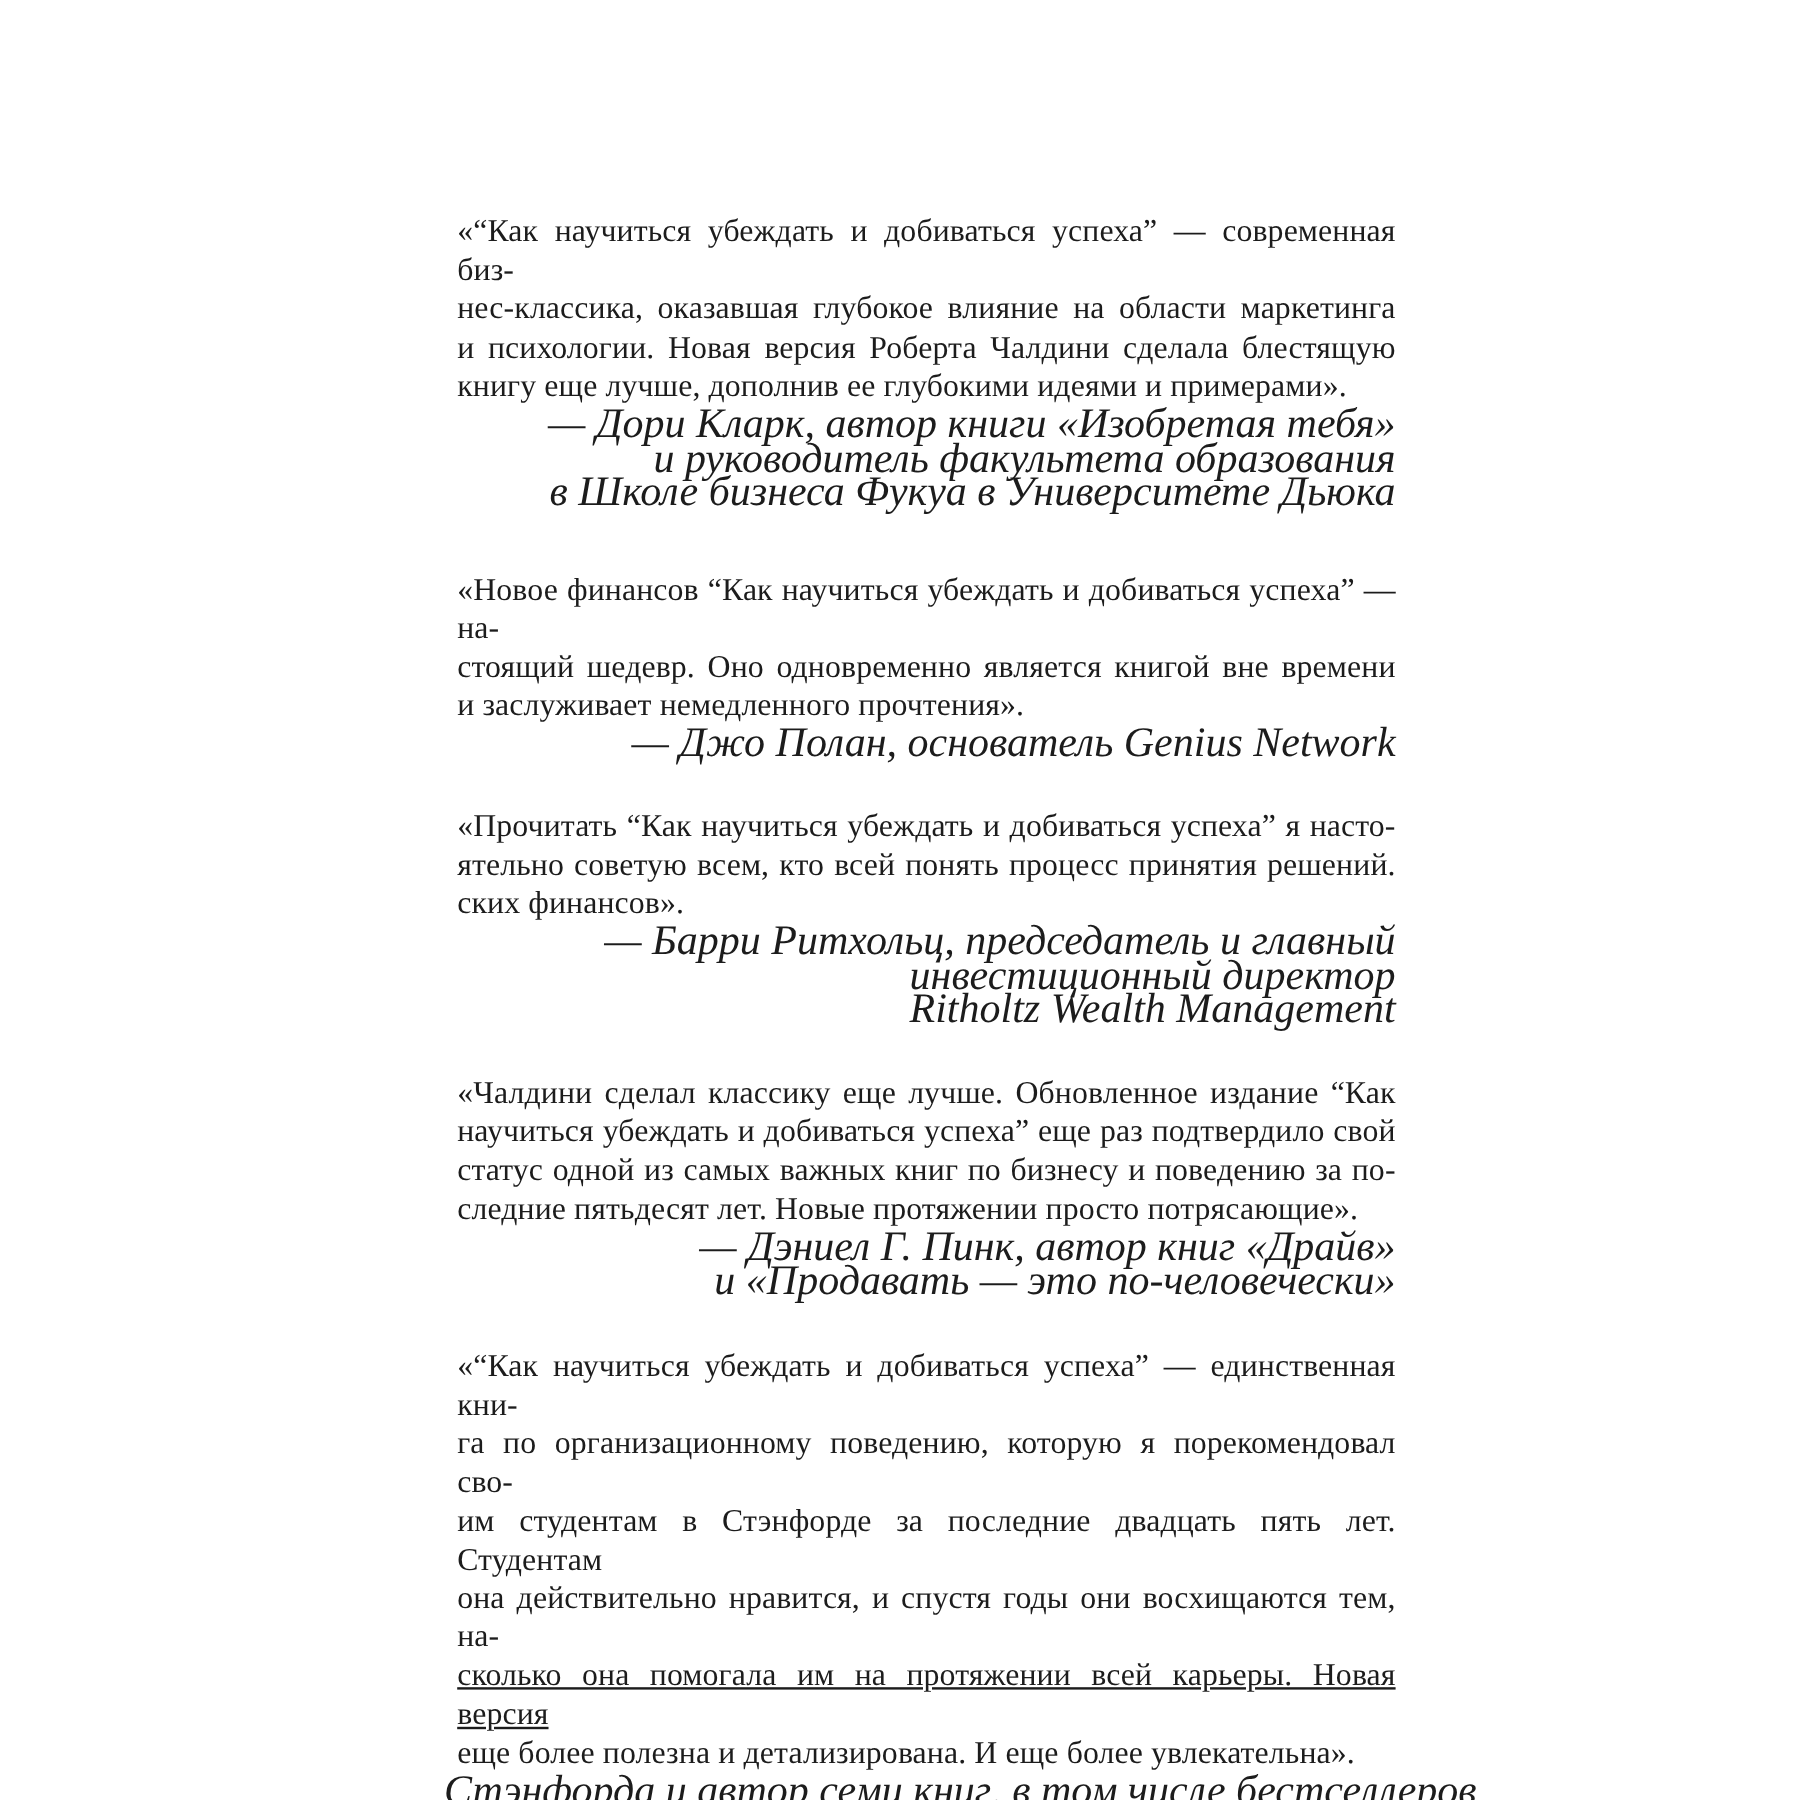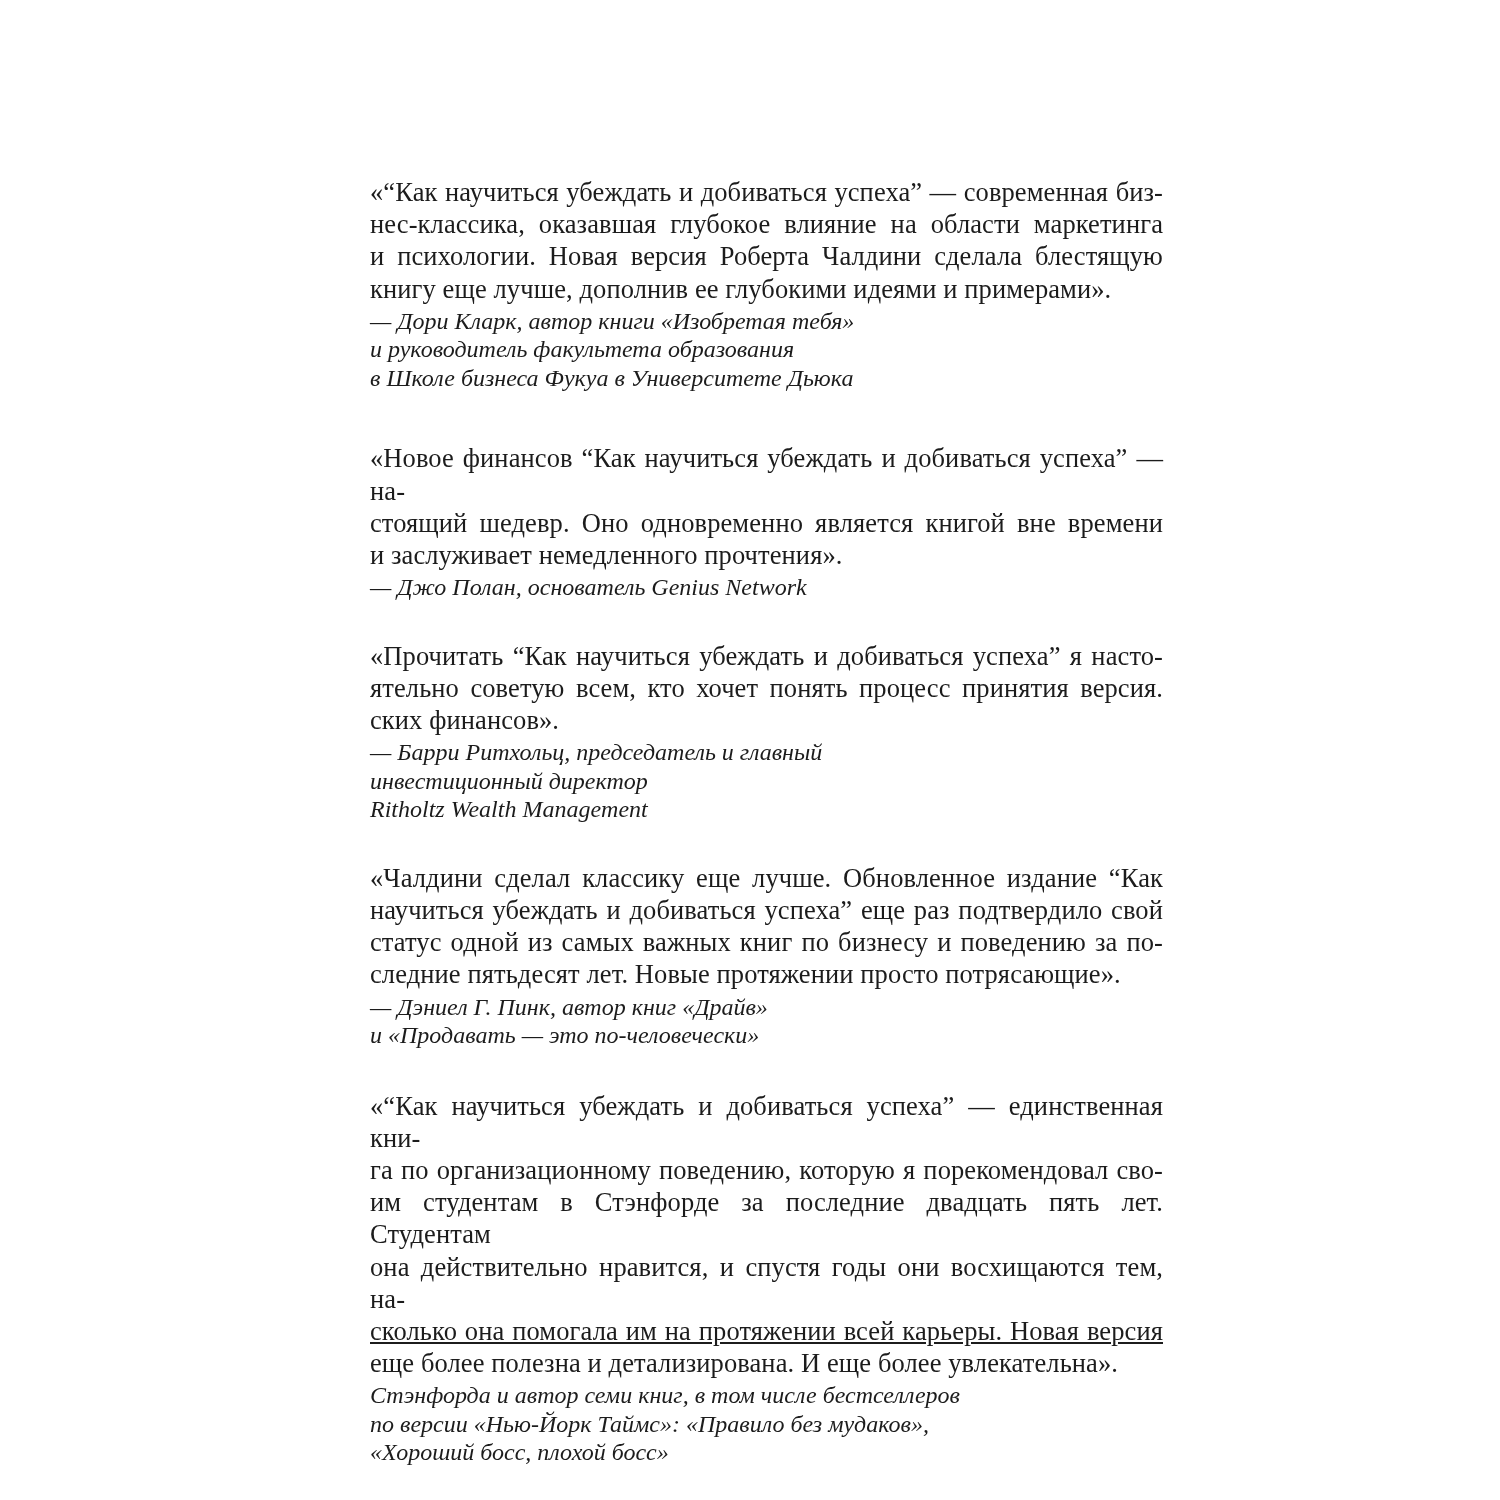--- a/index.html
+++ b/index.html
@@ -31,29 +31,30 @@
       text-align-last: left;
       hyphens: manual;
       margin: 0;
     }
     .quote .ln {
       display: block;
       text-align: justify;
       text-align-last: justify;
       white-space: nowrap;
       letter-spacing: 0.1px;
+      margin-left: 11px;
     }
     .quote .ln.last {
       text-align-last: left;
     }
     .attribution {
       font-style: italic;
-      font-size: 24px;
+      font-size: 35px;
       line-height: 28.5px;
-      text-align: left;
+      text-align: right;
       margin: 2px 0 0 0;
     }
     .attribution .ln {
       display: block;
       white-space: nowrap;
     }
   </style>
 </head>
 <body>
 
@@ -80,21 +81,21 @@
       <span class="ln last">и заслуживает немедленного прочтения».</span>
     </p>
     <p class="attribution">
       <span class="ln">— Джо Полан, основатель Genius Network</span>
     </p>
   </div>
 
   <div class="blurb" style="margin-bottom:38px;">
     <p class="quote">
       <span class="ln" style="white-space: normal;">«Прочитать “Как научиться убеждать и добиваться успеха” я насто-</span>
-      <span class="ln" style="white-space: normal;">ятельно советую всем, кто хочет понять процесс принятия версия.</span>
+      <span class="ln" style="white-space: normal;">ятельно советую всем, кто всей понять процесс принятия решений.</span>
       <span class="ln last">ских финансов».</span>
     </p>
     <p class="attribution">
       <span class="ln">— Барри Ритхольц, председатель и главный</span>
       <span class="ln">инвестиционный директор</span>
       <span class="ln">Ritholtz Wealth Management</span>
     </p>
   </div>
 
   <div class="blurb" style="margin-bottom:40px;">

